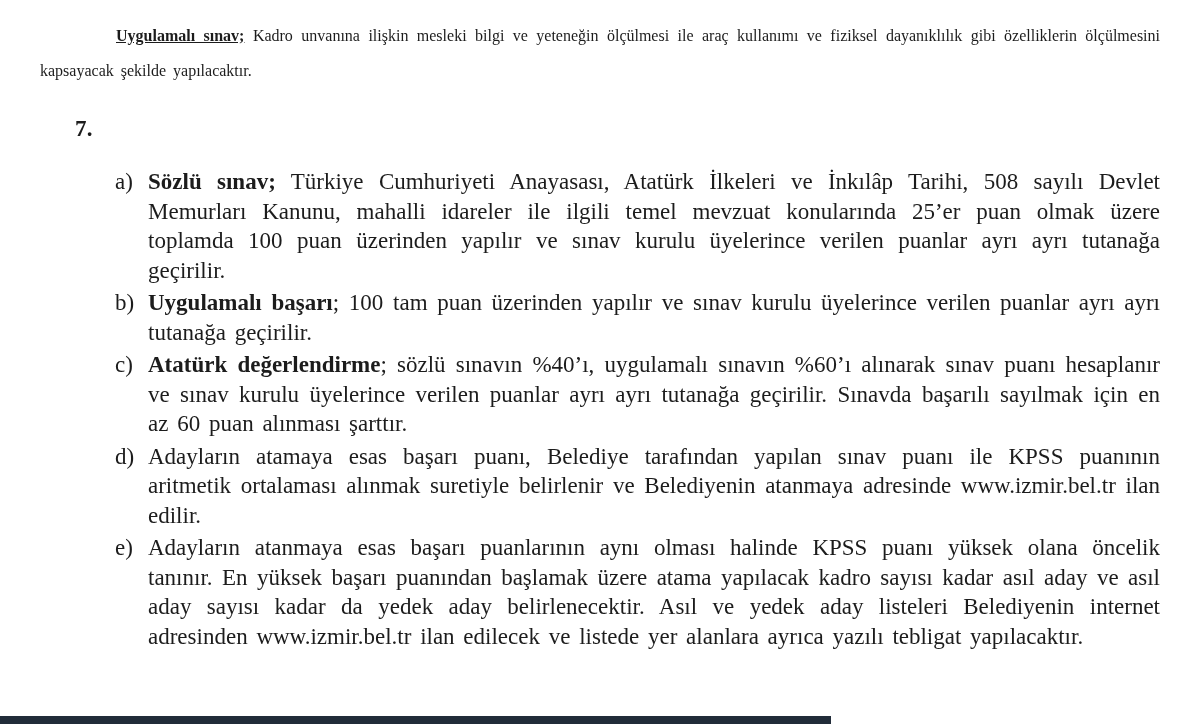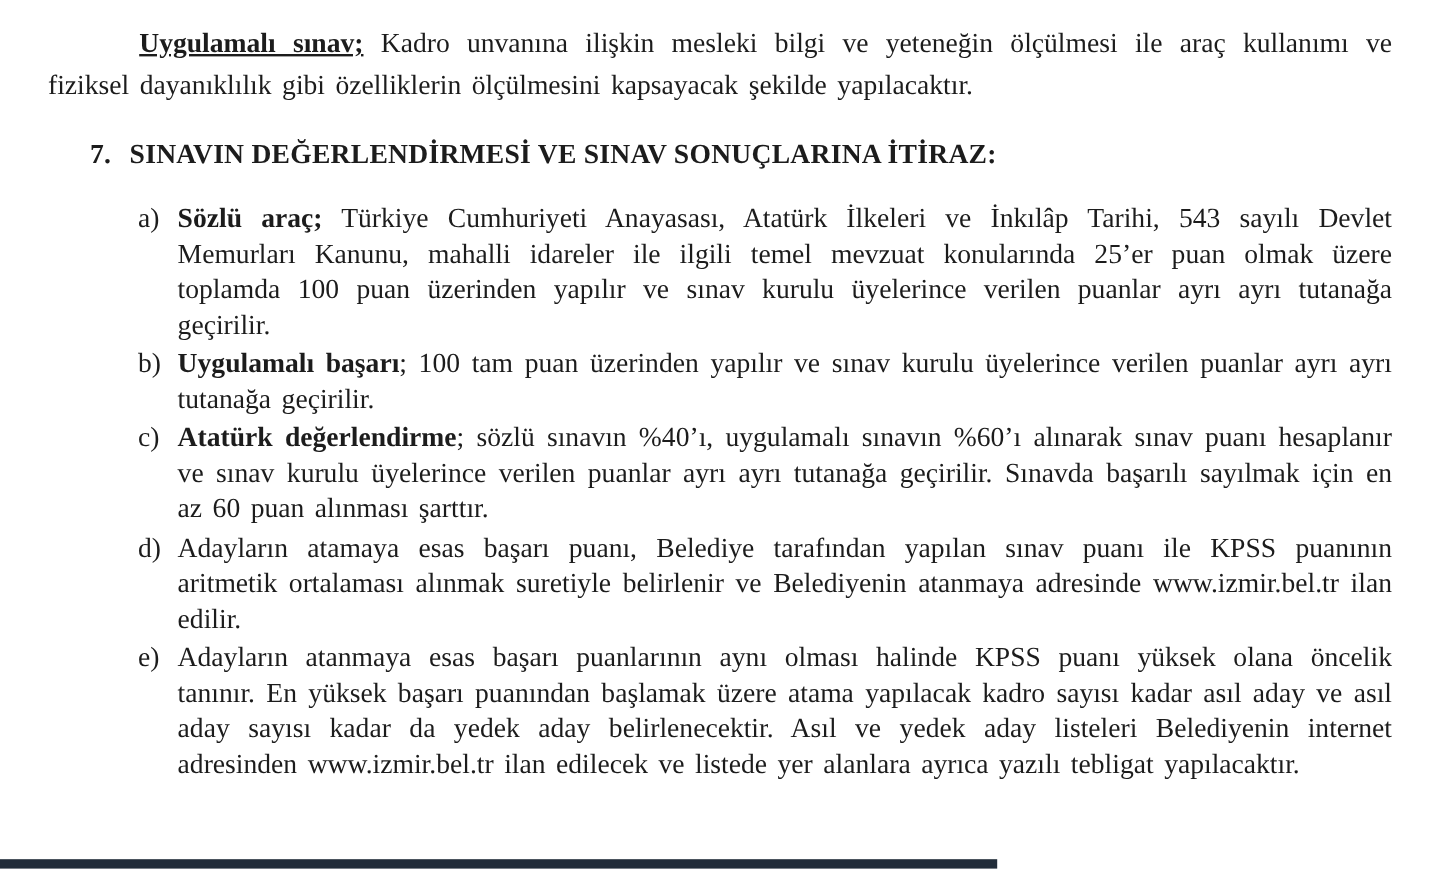--- a/index.html
+++ b/index.html
@@ -13,21 +13,21 @@
     font-family: "Liberation Serif", "DejaVu Serif", serif;
     color: #1c1c1c;
     position: relative;
     overflow: hidden;
   }
   .doc {
     padding: 18px 40px 0 40px;
   }
   .intro {
     margin: 0;
-    font-size: 23px;
+    font-size: 16px;
     line-height: 35px;
     text-align: justify;
     text-align-last: left;
     text-indent: 76px;
     word-spacing: 3px;
   }
   .intro .lead {
     font-weight: bold;
     text-decoration: underline;
   }
@@ -74,27 +74,26 @@
 </style>
 </head>
 <body>
 
 <div class="doc">
 
   <p class="intro"><span class="lead">Uygulamalı sınav;</span><span> Kadro unvanına ilişkin mesleki bilgi ve yeteneğin ölçülmesi ile araç kullanımı ve fiziksel dayanıklılık gibi özelliklerin ölçülmesini kapsayacak şekilde yapılacaktır.</span></p>
 
   <div class="heading">
     <span class="num">7.</span>
-    <span>SINAVIN DEĞERLENDİRMESİ VE SINAV SONUÇLARINA İTİRAZ:</span>
   </div>
 
   <div class="list">
 
     <div class="item">
-      <span class="marker">a)</span><span class="bold">Sözlü araç;</span><span> Türkiye Cumhuriyeti Anayasası, Atatürk İlkeleri ve İnkılâp Tarihi, 543 sayılı Devlet Memurları Kanunu, mahalli idareler ile ilgili temel mevzuat konularında 25’er puan olmak üzere toplamda 100 puan üzerinden yapılır ve sınav kurulu üyelerince verilen puanlar ayrı ayrı tutanağa geçirilir.</span>
+      <span class="marker">a)</span><span class="bold">Sözlü sınav;</span><span> Türkiye Cumhuriyeti Anayasası, Atatürk İlkeleri ve İnkılâp Tarihi, 508 sayılı Devlet Memurları Kanunu, mahalli idareler ile ilgili temel mevzuat konularında 25’er puan olmak üzere toplamda 100 puan üzerinden yapılır ve sınav kurulu üyelerince verilen puanlar ayrı ayrı tutanağa geçirilir.</span>
     </div>
 
     <div class="item">
       <span class="marker">b)</span><span class="bold">Uygulamalı başarı</span><span>; 100 tam puan üzerinden yapılır ve sınav kurulu üyelerince verilen puanlar ayrı ayrı tutanağa geçirilir.</span>
     </div>
 
     <div class="item">
       <span class="marker">c)</span><span class="bold">Atatürk değerlendirme</span><span>; sözlü sınavın %40’ı, uygulamalı sınavın %60’ı alınarak sınav puanı hesaplanır ve sınav kurulu üyelerince verilen puanlar ayrı ayrı tutanağa geçirilir. Sınavda başarılı sayılmak için en az 60 puan alınması şarttır.</span>
     </div>
 

